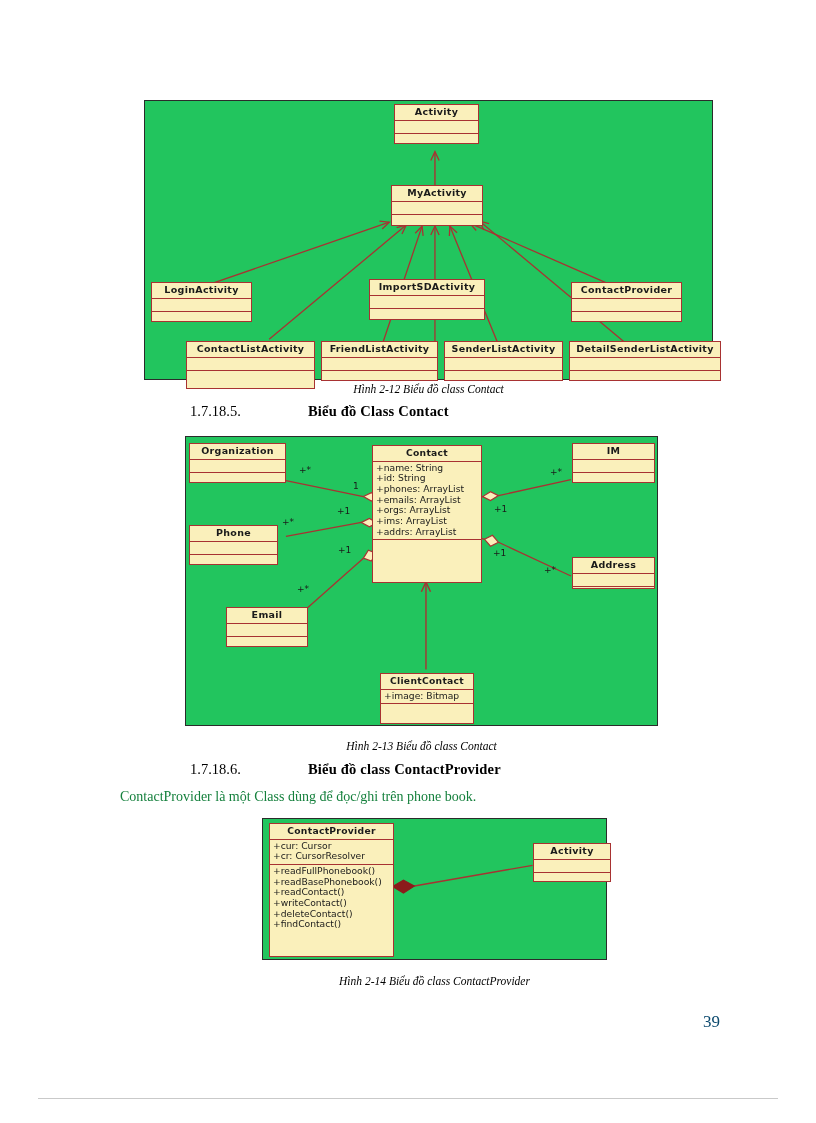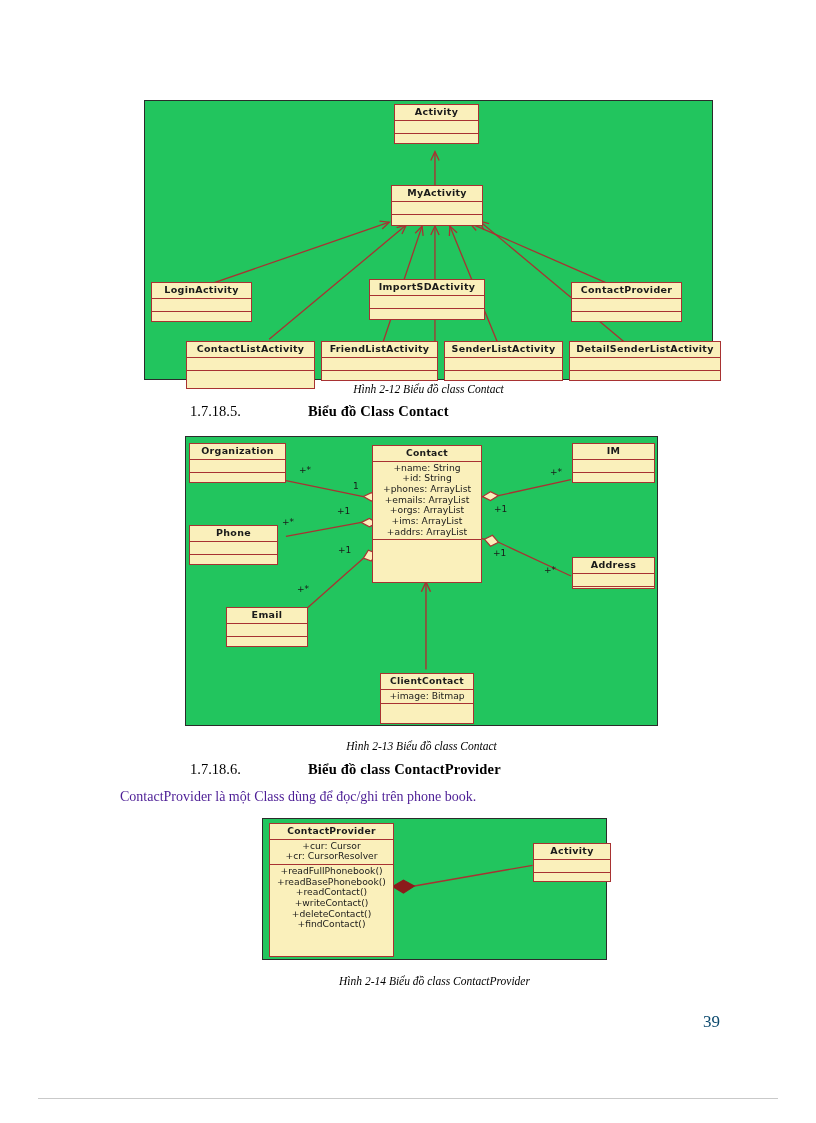--- a/index.html
+++ b/index.html
@@ -62,21 +62,20 @@
   .uml-class .cls-ops {
     padding: 1px 3px 2px 3px;
     color: #1a1a1a;
     line-height: 1.16;
   }
   .uml-class .cls-empty {
     height: 9px;
   }
   .uml-class .cls-row {
     white-space: nowrap;
-    text-align: center;
   }
 
   
   .mult {
     position: absolute;
     font-family: "DejaVu Sans", "Liberation Sans", sans-serif;
     font-size: 9px;
     color: #1a1a1a;
     z-index: 6;
     white-space: nowrap;
@@ -112,21 +111,21 @@
     width: 118px;
   }
   .heading .h-title {
     font-weight: bold;
     letter-spacing: .2px;
   }
   .body-text {
     position: absolute;
     font-family: "Liberation Serif", "DejaVu Serif", serif;
     font-size: 14px;
-    color: #4c1d95;
+    color: #15803d;
     white-space: nowrap;
   }
   .page-number {
     position: absolute;
     font-family: "Liberation Serif", "DejaVu Serif", serif;
     font-size: 17px;
     color: #0c4a6e;
     text-align: center;
   }
   .footer-rule {

